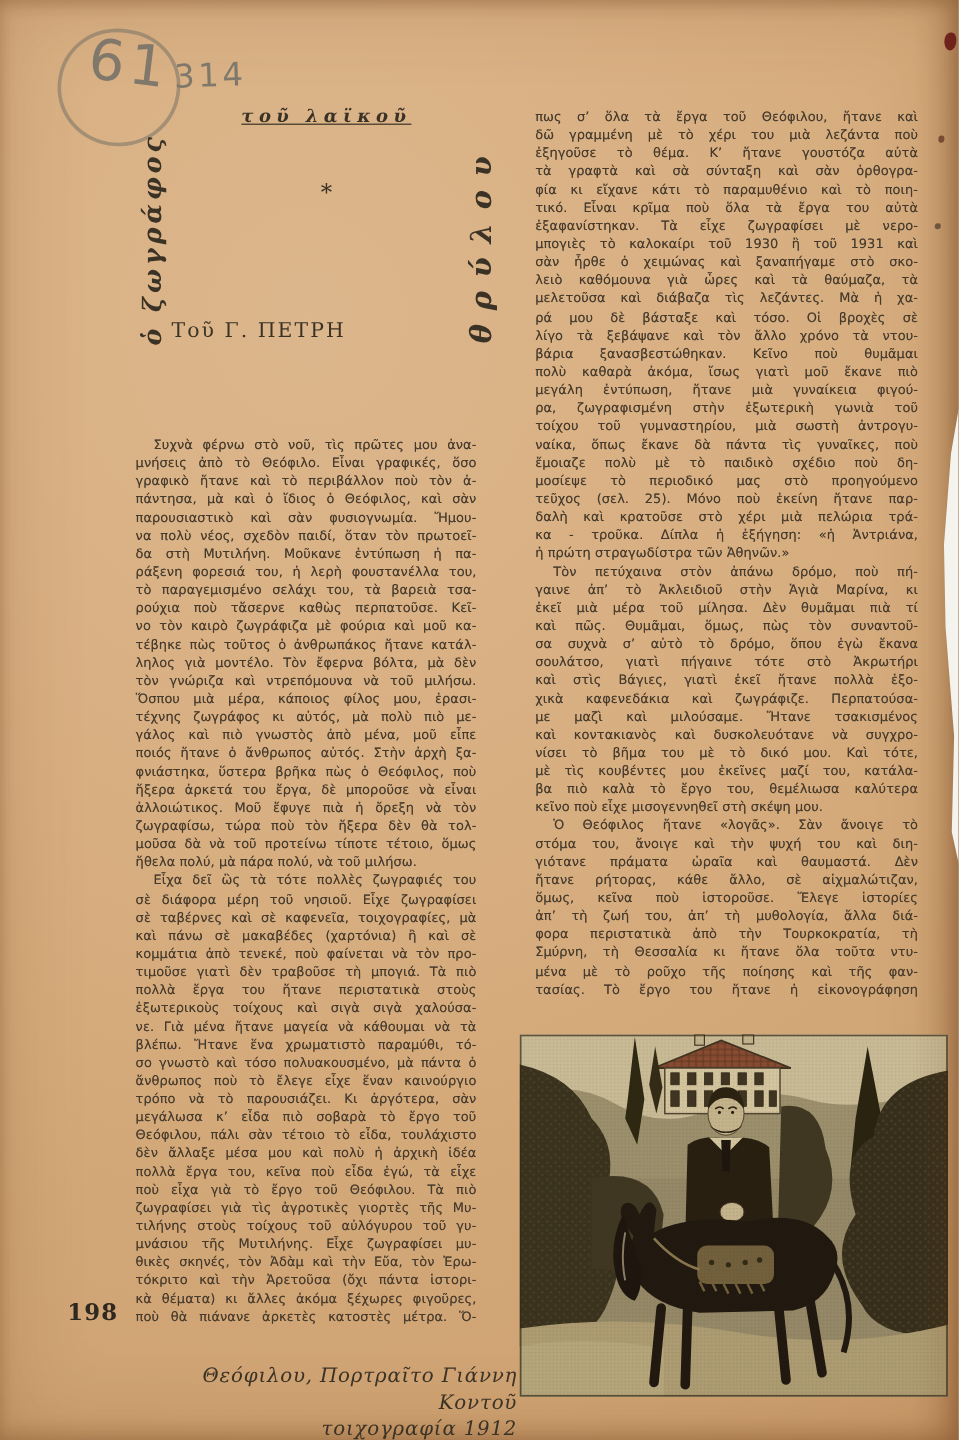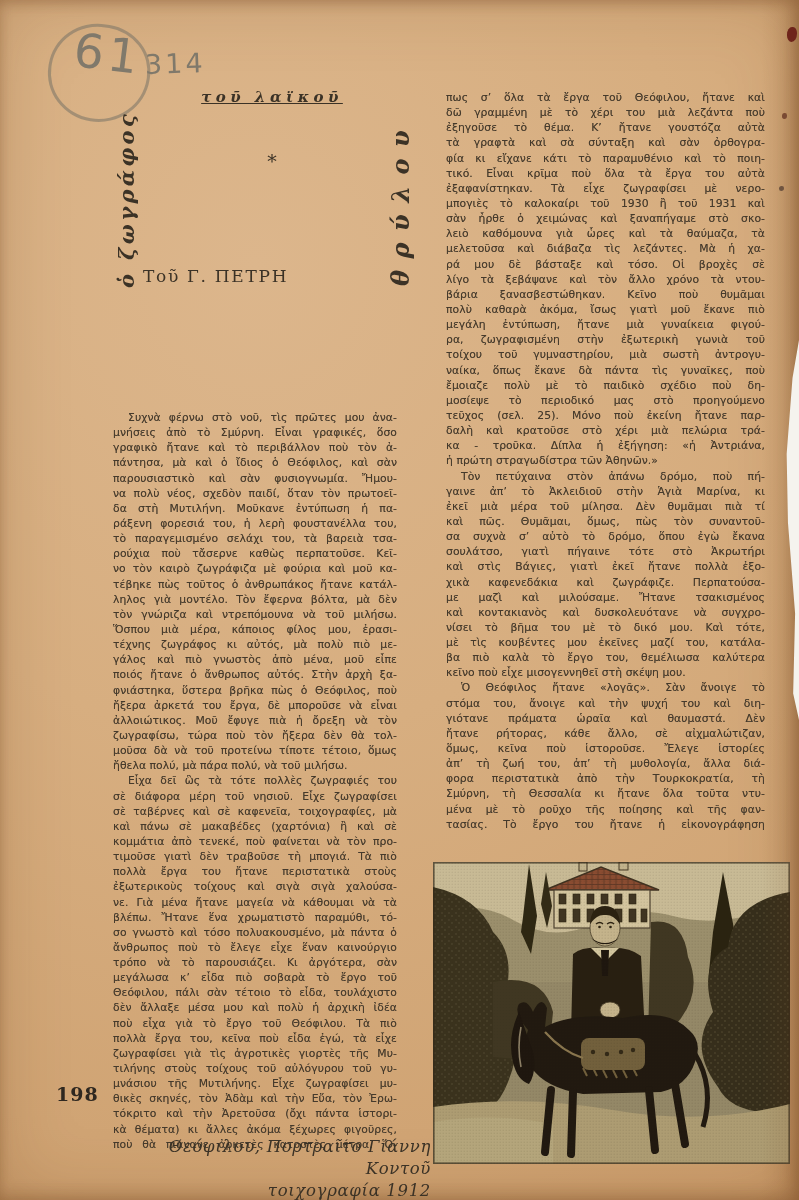--- a/index.html
+++ b/index.html
@@ -37,21 +37,21 @@
   }
   .vleft{left:114px;top:288px;width:176px;font-size:21px;letter-spacing:.16em;}
   .vright{left:386px;top:286px;width:196px;font-size:24px;letter-spacing:.48em;}
   .star{position:absolute;left:252px;top:150px;width:40px;text-align:center;font-size:19px;color:#3b3226;}
   .byline{
     position:absolute;left:143px;top:266px;font-size:17px;letter-spacing:.1em;color:#3b3226;
   }
   
   .col{position:absolute;--lh:15.15px;font-size:10.8px;letter-spacing:.005em;
        color:#453a2c;text-shadow:0 0 .5px rgba(69,58,44,.55);}
-  .col-left{left:113px;top:363px;width:284px;margin-top:47px;}
+  .col-left{left:113px;top:363px;width:284px;}
   .col-right{left:446px;top:90px;width:319px;}
   .t-line{height:var(--lh);line-height:var(--lh);text-align:justify;text-align-last:justify;overflow:hidden;}
   .t-line.ind{padding-left:15px;}
   .t-line.end{text-align-last:left;}
   .pagenum{
     position:absolute;left:56px;top:1083px;font-size:19px;font-weight:bold;
     color:#2f2820;font-family:"DejaVu Serif","Liberation Serif",serif;letter-spacing:1px;
   }
   
   .figure{position:absolute;left:433px;top:862px;width:357px;height:302px;}
@@ -84,21 +84,21 @@
   <div class="num314 pencil">314</div>
 
   <div class="title-top serif">τοῦ λαϊκοῦ</div>
   <div class="vtext vleft serif">ὁ ζωγράφος</div>
   <div class="vtext vright serif">θρύλου</div>
   <div class="star serif">*</div>
   <div class="byline serif">Τοῦ Γ. ΠΕΤΡΗ</div>
 
   <div id="col-left" class="col col-left">
       <div class="t-line ind">Συχνὰ φέρνω στὸ νοῦ, τὶς πρῶτες μου ἀνα-</div>
-      <div class="t-line">μνήσεις ἀπὸ τὸ Σμύρνη. Εἶναι γραφικές, ὅσο</div>
+      <div class="t-line">μνήσεις ἀπὸ τὸ Θεόφιλο. Εἶναι γραφικές, ὅσο</div>
       <div class="t-line">γραφικὸ ἤτανε καὶ τὸ περιβάλλον ποὺ τὸν ἀ-</div>
       <div class="t-line">πάντησα, μὰ καὶ ὁ ἴδιος ὁ Θεόφιλος, καὶ σὰν</div>
       <div class="t-line">παρουσιαστικὸ καὶ σὰν φυσιογνωμία. Ἤμου-</div>
       <div class="t-line">να πολὺ νέος, σχεδὸν παιδί, ὅταν τὸν πρωτοεῖ-</div>
       <div class="t-line">δα στὴ Μυτιλήνη. Μοῦκανε ἐντύπωση ἡ πα-</div>
       <div class="t-line">ράξενη φορεσιά του, ἡ λερὴ φουστανέλλα του,</div>
       <div class="t-line">τὸ παραγεμισμένο σελάχι του, τὰ βαρειὰ τσα-</div>
       <div class="t-line">ρούχια ποὺ τἄσερνε καθὼς περπατοῦσε. Κεῖ-</div>
       <div class="t-line">νο τὸν καιρὸ ζωγράφιζα μὲ φούρια καὶ μοῦ κα-</div>
       <div class="t-line">τέβηκε πὼς τοῦτος ὁ ἀνθρωπάκος ἤτανε κατάλ-</div>
@@ -123,22 +123,22 @@
       <div class="t-line">πολλὰ ἔργα του ἤτανε περιστατικὰ στοὺς</div>
       <div class="t-line">ἐξωτερικοὺς τοίχους καὶ σιγὰ σιγὰ χαλούσα-</div>
       <div class="t-line">νε. Γιὰ μένα ἤτανε μαγεία νὰ κάθουμαι νὰ τὰ</div>
       <div class="t-line">βλέπω. Ἤτανε ἕνα χρωματιστὸ παραμύθι, τό-</div>
       <div class="t-line">σο γνωστὸ καὶ τόσο πολυακουσμένο, μὰ πάντα ὁ</div>
       <div class="t-line">ἄνθρωπος ποὺ τὸ ἔλεγε εἶχε ἕναν καινούργιο</div>
       <div class="t-line">τρόπο νὰ τὸ παρουσιάζει. Κι ἀργότερα, σὰν</div>
       <div class="t-line">μεγάλωσα κ’ εἶδα πιὸ σοβαρὰ τὸ ἔργο τοῦ</div>
       <div class="t-line">Θεόφιλου, πάλι σὰν τέτοιο τὸ εἶδα, τουλάχιστο</div>
       <div class="t-line">δὲν ἄλλαξε μέσα μου καὶ πολὺ ἡ ἀρχικὴ ἰδέα</div>
+      <div class="t-line">πολλὰ ἔργα του, κεῖνα ποὺ εἶδα ἐγώ, τὰ εἶχε</div>
       <div class="t-line">ποὺ εἶχα γιὰ τὸ ἔργο τοῦ Θεόφιλου. Τὰ πιὸ</div>
-      <div class="t-line">πολλὰ ἔργα του, κεῖνα ποὺ εἶδα ἐγώ, τὰ εἶχε</div>
       <div class="t-line">ζωγραφίσει γιὰ τὶς ἀγροτικὲς γιορτὲς τῆς Μυ-</div>
       <div class="t-line">τιλήνης στοὺς τοίχους τοῦ αὐλόγυρου τοῦ γυ-</div>
       <div class="t-line">μνάσιου τῆς Μυτιλήνης. Εἶχε ζωγραφίσει μυ-</div>
       <div class="t-line">θικὲς σκηνές, τὸν Ἀδὰμ καὶ τὴν Εὔα, τὸν Ἐρω-</div>
       <div class="t-line">τόκριτο καὶ τὴν Ἀρετοῦσα (ὄχι πάντα ἱστορι-</div>
       <div class="t-line">κὰ θέματα) κι ἄλλες ἀκόμα ξέχωρες φιγοῦρες,</div>
       <div class="t-line">ποὺ θὰ πιάνανε ἀρκετὲς κατοστὲς μέτρα. Ὅ-</div>
     </div>
   <div id="col-right" class="col col-right">
       <div class="t-line">πως σ’ ὅλα τὰ ἔργα τοῦ Θεόφιλου, ἤτανε καὶ</div>

